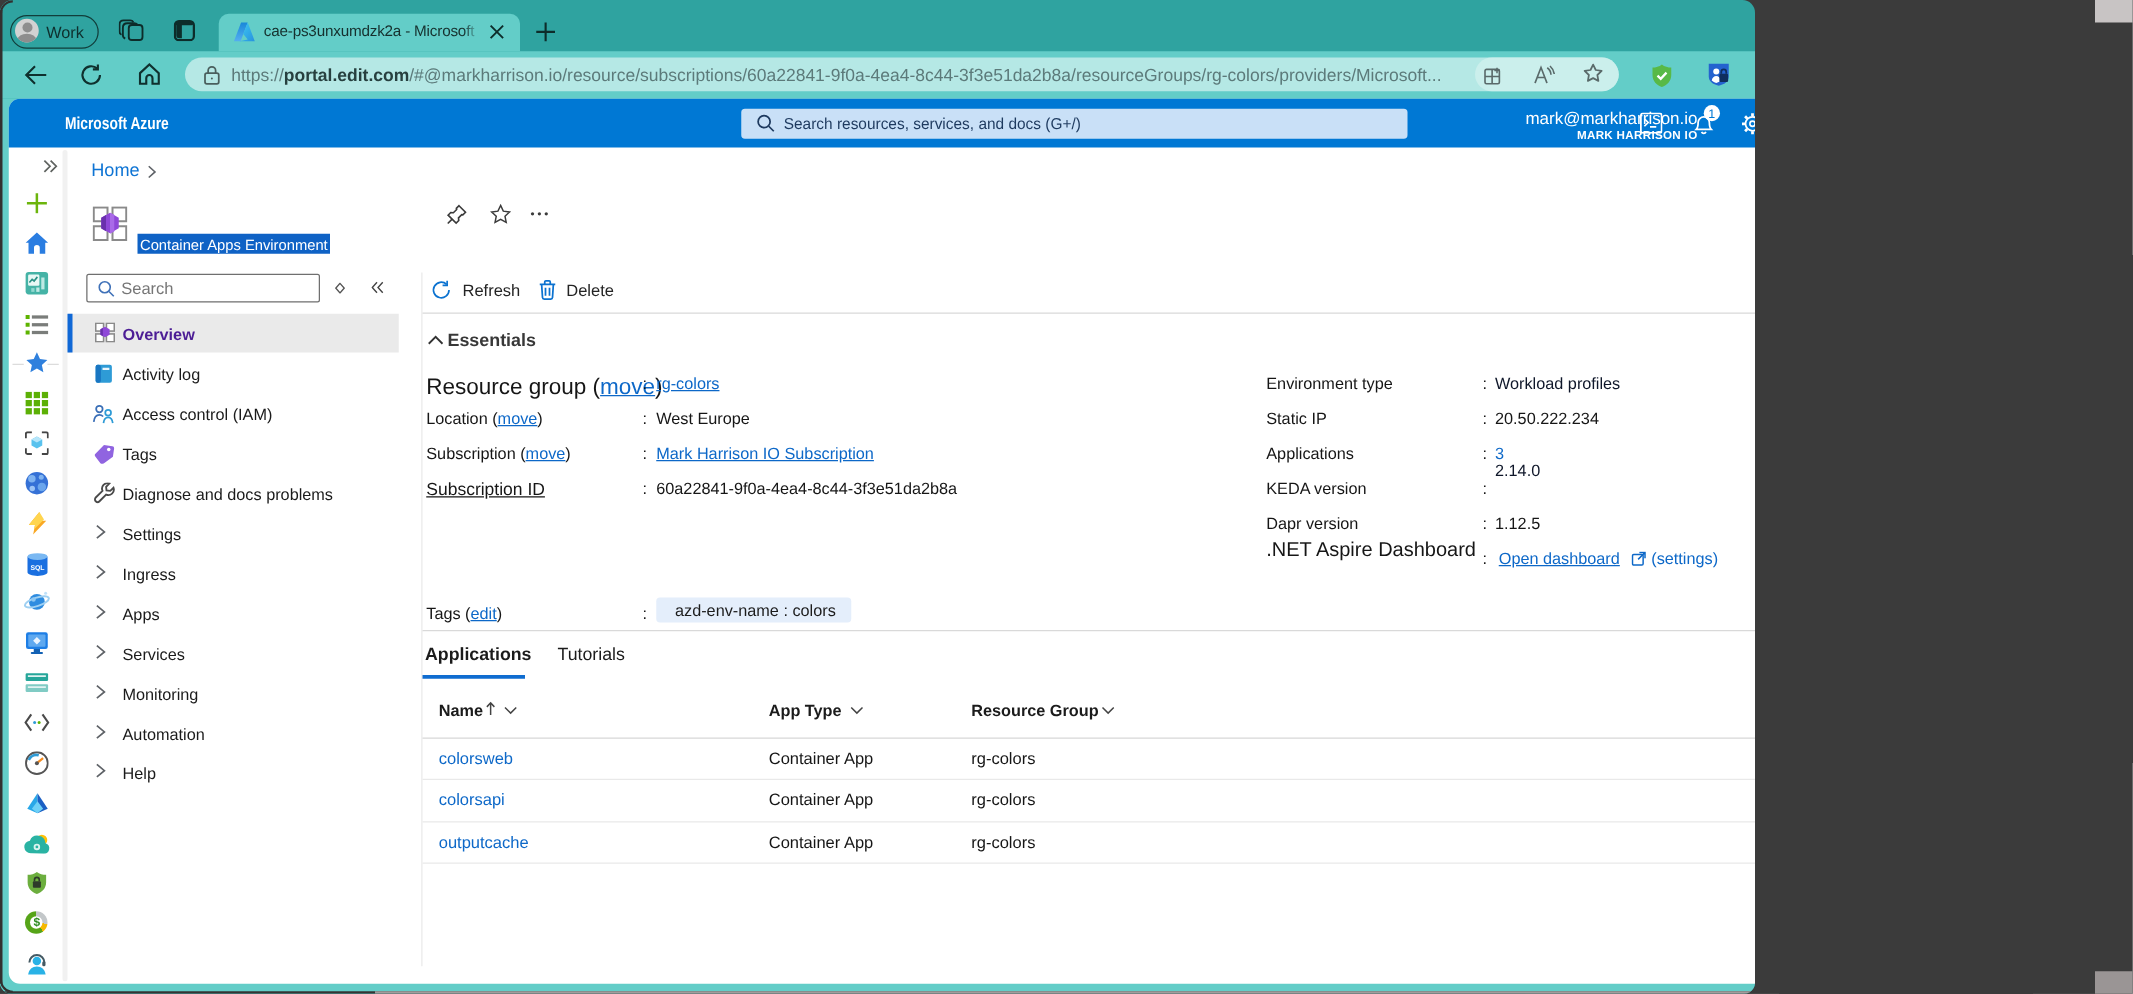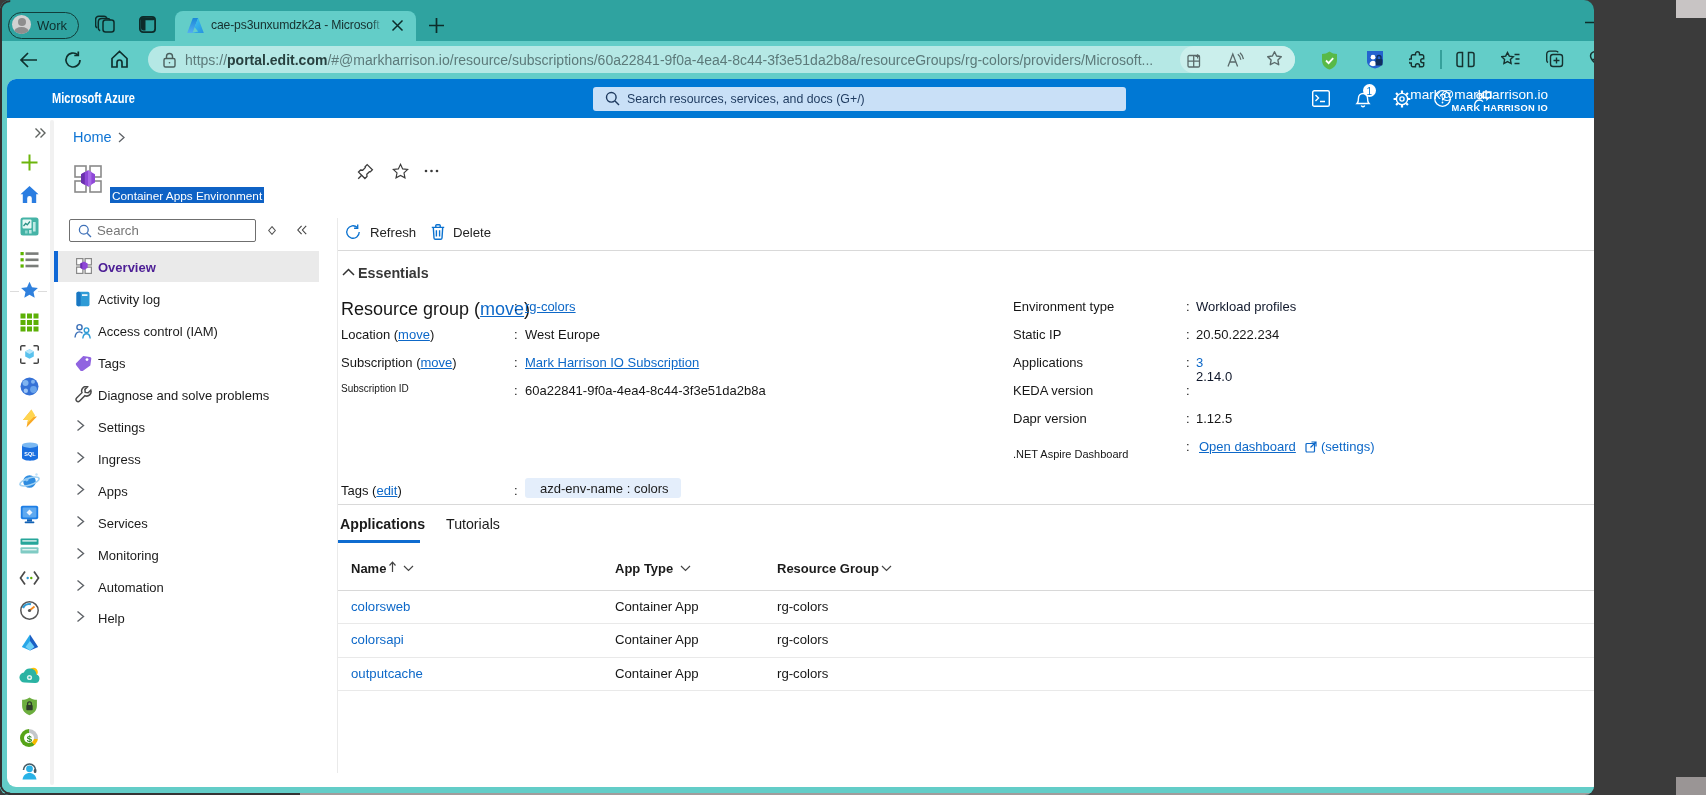--- a/index.html
+++ b/index.html
@@ -1,17 +1,17 @@
 <!DOCTYPE html>
 <html><head>
 <meta charset="utf-8">
 <style>
   * { margin:0; padding:0; box-sizing:border-box; }
   html,body { width:1706px; height:795px; background:#3b3b3b; font-family:"Liberation Sans", sans-serif; overflow:hidden; }
-  .win { position:absolute; left:0; top:0; width:1594px; height:795px; background:#2FA3A0; border-radius:10px 10px 9px 9px; overflow:hidden; }
+  .win { position:absolute; left:0; top:0; width:1404px; height:795px; background:#2FA3A0; border-radius:10px 10px 9px 9px; overflow:hidden; }
   .abs { position:absolute; }
   .toolbar { position:absolute; left:0; top:41px; width:1706px; height:38px; background:#63CDC8; }
   .framebg { position:absolute; left:0; top:79px; width:1706px; height:716px; background:#63CDC8; }
   .page { position:absolute; left:7px; top:79px; width:1692px; height:708px; background:#ffffff; border-radius:9px; }
   .azbar { position:absolute; left:7px; top:79px; width:1692px; height:39px; background:#0078D4; border-radius:9px 9px 0 0; }
   .botline { position:absolute; left:0; top:792.5px; width:1706px; height:2.5px; background:#343434; border-radius:0 0 9px 9px; }
   svg { display:block; }
   .t { position:absolute; white-space:nowrap; }
   .link { color:#0d68c8; }
   .ul { text-decoration:underline; }
@@ -395,21 +395,21 @@
     </svg>
   <div class="t" style="left:98px;top:323.5px;font-size:13px;color:#1b1b1b;">Access control (IAM)</div>
   <svg class="abs" style="left:75px;top:355px;" width="17" height="16" viewBox="0 0 17 16">
       <path d="M7.2 1 H14 a1.6 1.6 0 0 1 1.6 1.6 V9.4 L8.8 15.9 a1.7 1.7 0 0 1 -2.4 0 L1.6 11.1 a1.7 1.7 0 0 1 0 -2.4 Z" fill="#9064e0" transform="rotate(8 8 8)"></path>
       <circle cx="12" cy="4.6" r="1.4" fill="#fff"></circle>
     </svg>
   <div class="t" style="left:98px;top:355.5px;font-size:13px;color:#1b1b1b;">Tags</div>
   <svg class="abs" style="left:75px;top:386px;" width="17" height="17" viewBox="0 0 17 17" fill="none" stroke="#4a4a4a" stroke-width="1.5">
       <path d="M15.8 4.2 a4.4 4.4 0 0 1 -5.9 5.5 L4.6 15 a2.1 2.1 0 0 1 -3 -3 L7 6.7 a4.4 4.4 0 0 1 5.5 -5.9 L9.9 3.4 l0.3 3 3 0.3 Z"></path>
     </svg>
-  <div class="t" style="left:98px;top:387.5px;font-size:13px;color:#1b1b1b;">Diagnose and solve problems</div>
+  <div class="t" style="left:98px;top:387.5px;font-size:13px;color:#1b1b1b;">Diagnose and docs problems</div>
 
   <svg class="abs" style="left:75px;top:419px;" width="11" height="13" viewBox="0 0 11 13" fill="none" stroke="#5f6368" stroke-width="1.4">
       <path d="M2.5 1.5 L8.5 6.5 L2.5 11.5"></path>
     </svg>
   <div class="t" style="left:98px;top:419.5px;font-size:13px;color:#1b1b1b;">Settings</div>
   <svg class="abs" style="left:75px;top:451px;" width="11" height="13" viewBox="0 0 11 13" fill="none" stroke="#5f6368" stroke-width="1.4">
       <path d="M2.5 1.5 L8.5 6.5 L2.5 11.5"></path>
     </svg>
   <div class="t" style="left:98px;top:451.5px;font-size:13px;color:#1b1b1b;">Ingress</div>
   <svg class="abs" style="left:75px;top:483px;" width="11" height="13" viewBox="0 0 11 13" fill="none" stroke="#5f6368" stroke-width="1.4">
@@ -454,21 +454,21 @@
 
   <div class="t" style="left:341px;top:298.5px;font-size:18px;color:#161616;">Resource group (<span class="link ul">move</span>)</div>
   <div class="t" style="left:514px;top:298.5px;font-size:13px;color:#161616;">:</div>
   <div class="t" style="left:525px;top:298.5px;font-size:13px;"><span class="link ul">rg-colors</span></div>
   <div class="t" style="left:341px;top:326.5px;font-size:13px;color:#161616;">Location (<span class="link ul">move</span>)</div>
   <div class="t" style="left:514px;top:326.5px;font-size:13px;color:#161616;">:</div>
   <div class="t" style="left:525px;top:326.5px;font-size:13px;color:#161616;">West Europe</div>
   <div class="t" style="left:341px;top:354.5px;font-size:13px;color:#161616;">Subscription (<span class="link ul">move</span>)</div>
   <div class="t" style="left:514px;top:354.5px;font-size:13px;color:#161616;">:</div>
   <div class="t" style="left:525px;top:354.5px;font-size:13px;"><span class="link ul">Mark Harrison IO Subscription</span></div>
-  <div class="t" style="left:341px;top:382.5px;font-size:10px;color:#161616;">Subscription ID</div>
+  <div class="t" style="left:341px;top:382.5px;font-size:14px;color:#161616;text-decoration:underline;">Subscription ID</div>
   <div class="t" style="left:514px;top:382.5px;font-size:13px;color:#161616;">:</div>
   <div class="t" style="left:525px;top:382.5px;font-size:13px;color:#161616;">60a22841-9f0a-4ea4-8c44-3f3e51da2b8a</div>
   <div class="t" style="left:341px;top:482.5px;font-size:13px;color:#161616;">Tags (<span class="link ul">edit</span>)</div>
   <div class="t" style="left:514px;top:482.5px;font-size:13px;color:#161616;">:</div>
   <div class="abs" style="left:525px;top:477.5px;width:156px;height:20px;background:#e4eefb;border-radius:3px;"></div>
   <div class="t" style="left:540px;top:481px;font-size:13px;color:#1c1c1c;">azd-env-name : colors</div>
 
   <div class="t" style="left:1013px;top:298.5px;font-size:13px;color:#161616;">Environment type</div>
   <div class="t" style="left:1186px;top:298.5px;font-size:13px;color:#161616;">:</div>
   <div class="t" style="left:1196px;top:298.5px;font-size:13px;color:#0f172a;">Workload profiles</div>
@@ -477,21 +477,21 @@
   <div class="t" style="left:1196px;top:326.5px;font-size:13px;color:#161616;">20.50.222.234</div>
   <div class="t" style="left:1013px;top:354.5px;font-size:13px;color:#161616;">Applications</div>
   <div class="t" style="left:1186px;top:354.5px;font-size:13px;color:#161616;">:</div>
   <div class="t" style="left:1196px;top:354.5px;font-size:13px;"><span class="link">3</span></div>
   <div class="t" style="left:1013px;top:382.5px;font-size:13px;color:#161616;">KEDA version</div>
   <div class="t" style="left:1186px;top:382.5px;font-size:13px;color:#161616;">:</div>
   <div class="t" style="left:1196px;top:369px;font-size:13px;color:#0f172a;">2.14.0</div>
   <div class="t" style="left:1013px;top:410.5px;font-size:13px;color:#161616;">Dapr version</div>
   <div class="t" style="left:1186px;top:410.5px;font-size:13px;color:#161616;">:</div>
   <div class="t" style="left:1196px;top:410.5px;font-size:13px;color:#161616;">1.12.5</div>
-  <div class="t" style="left:1013px;top:448px;font-size:11px;color:#161616;">.NET Aspire Dashboard</div>
+  <div class="t" style="left:1013px;top:432px;font-size:16px;color:#161616;">.NET Aspire Dashboard</div>
   <div class="t" style="left:1186px;top:439px;font-size:13px;color:#161616;">:</div>
   <div class="t" style="left:1199px;top:439px;font-size:13px;"><span class="link ul">Open dashboard</span></div>
   <svg class="abs" style="left:1305px;top:441px;" width="12" height="12" viewBox="0 0 12 12" fill="none" stroke="#0d68c8" stroke-width="1.2">
       <rect x="1" y="2.5" width="8.5" height="8.5" rx="1"></rect>
       <path d="M6.5 1 H11 V5.5 M11 1 L5.5 6.5"></path>
     </svg>
   <div class="t" style="left:1321px;top:439px;font-size:13px;"><span class="link">(settings)</span></div>
   <div class="abs" style="left:338px;top:503.5px;width:1352px;height:1px;background:#d9d9d9;"></div>
 
   <div class="t" style="left:340px;top:516px;font-size:14.2px;font-weight:bold;color:#1b1b1b;">Applications</div>

